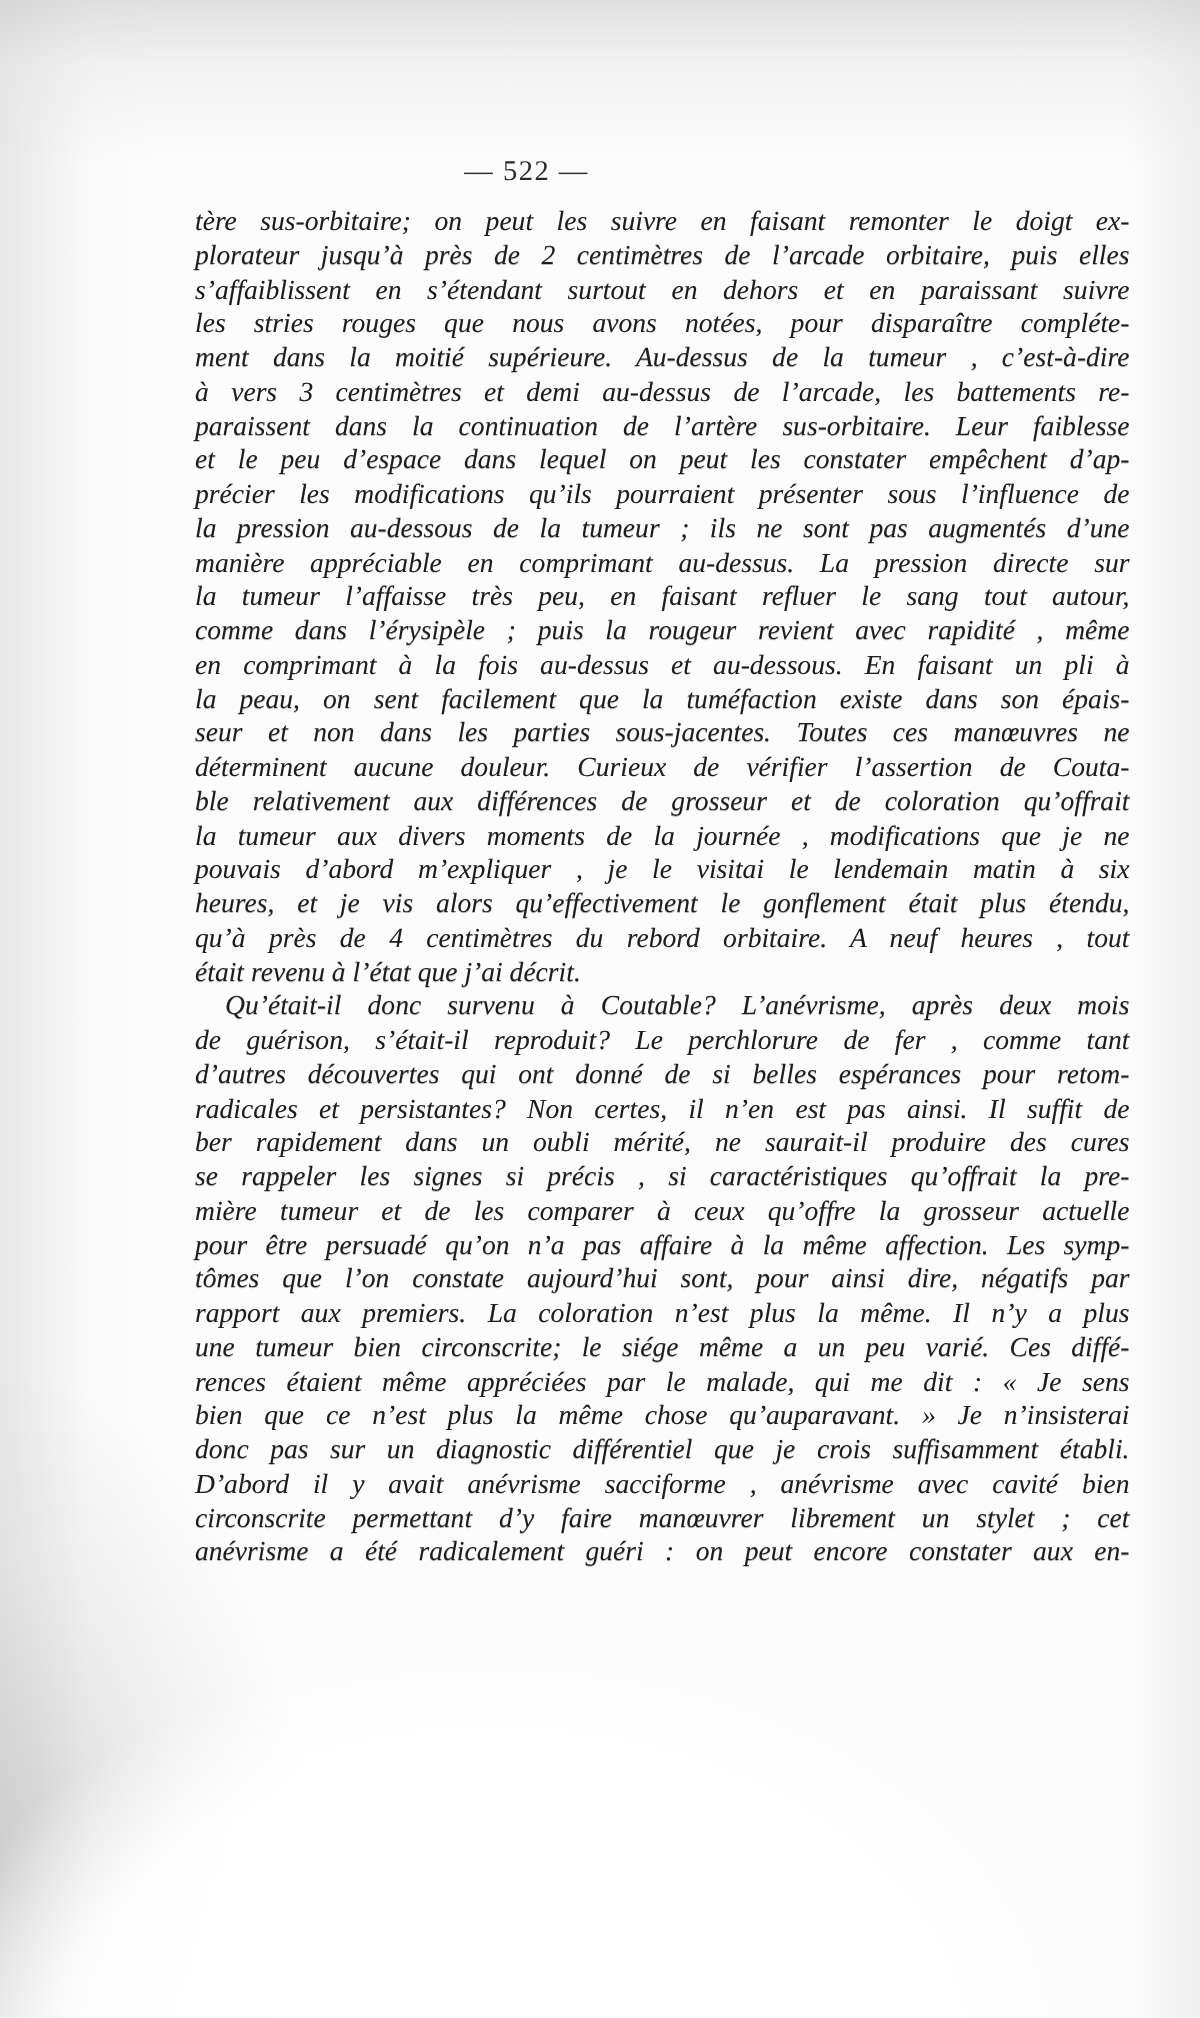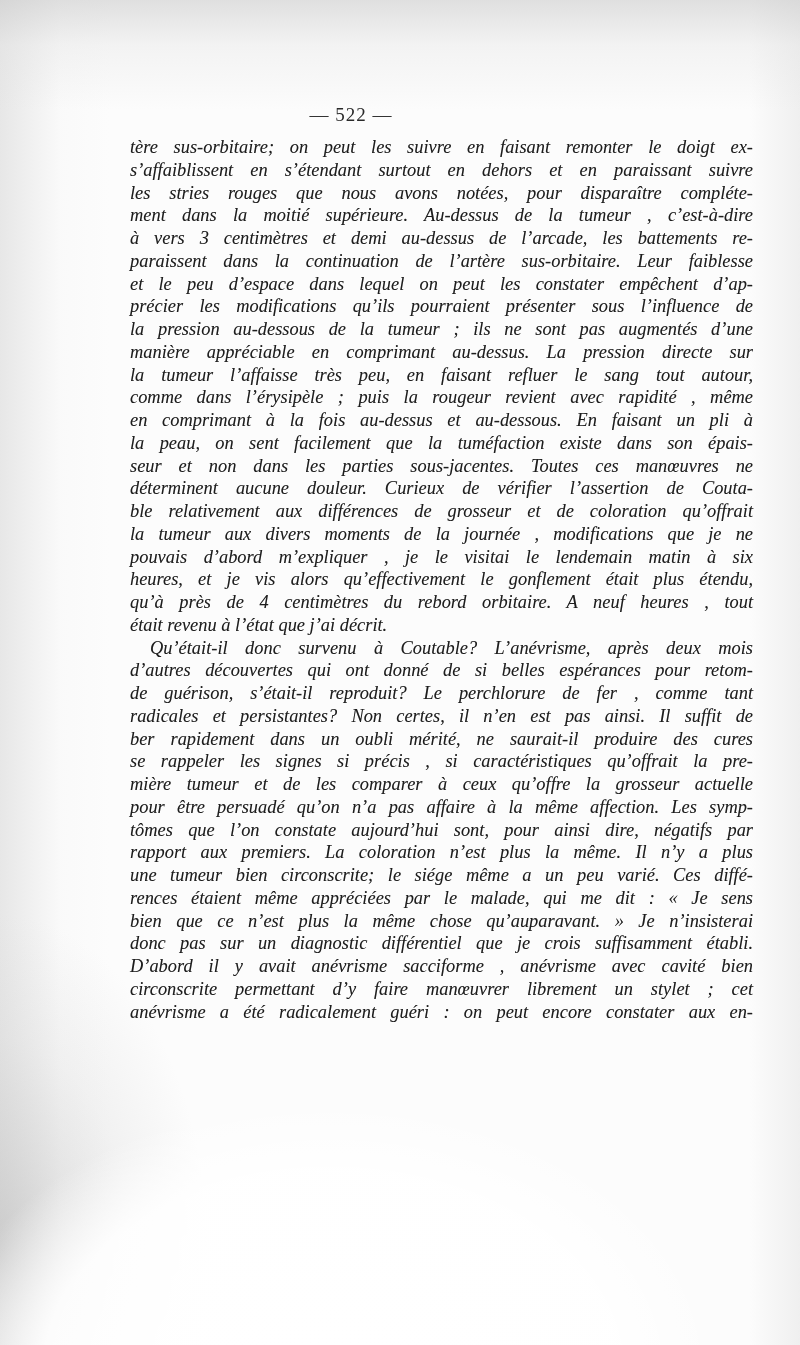--- a/index.html
+++ b/index.html
@@ -66,20 +66,21 @@
 </head>
 <body>
 
 <div class="paper"></div>
 
 <div class="page-number">— 522 —</div>
 
 <div class="text-block">
   <div>
     <span class="line">tère sus-orbitaire; on peut les suivre en faisant remonter le doigt ex-</span>
+    <span class="line">plorateur jusqu’à près de 2 centimètres de l’arcade orbitaire, puis elles</span>
     <span class="line">s’affaiblissent en s’étendant surtout en dehors et en paraissant suivre</span>
     <span class="line">les stries rouges que nous avons notées, pour disparaître compléte-</span>
     <span class="line">ment dans la moitié supérieure. Au-dessus de la tumeur , c’est-à-dire</span>
     <span class="line">à vers 3 centimètres et demi au-dessus de l’arcade, les battements re-</span>
     <span class="line">paraissent dans la continuation de l’artère sus-orbitaire. Leur faiblesse</span>
     <span class="line">et le peu d’espace dans lequel on peut les constater empêchent d’ap-</span>
     <span class="line">précier les modifications qu’ils pourraient présenter sous l’influence de</span>
     <span class="line">la pression au-dessous de la tumeur ; ils ne sont pas augmentés d’une</span>
     <span class="line">manière appréciable en comprimant au-dessus. La pression directe sur</span>
     <span class="line">la tumeur l’affaisse très peu, en faisant refluer le sang tout autour,</span>
@@ -90,22 +91,22 @@
     <span class="line">déterminent aucune douleur. Curieux de vérifier l’assertion de Couta-</span>
     <span class="line">ble relativement aux différences de grosseur et de coloration qu’offrait</span>
     <span class="line">la tumeur aux divers moments de la journée , modifications que je ne</span>
     <span class="line">pouvais d’abord m’expliquer , je le visitai le lendemain matin à six</span>
     <span class="line">heures, et je vis alors qu’effectivement le gonflement était plus étendu,</span>
     <span class="line">qu’à près de 4 centimètres du rebord orbitaire. A neuf heures , tout</span>
     <span class="line last">était revenu à l’état que j’ai décrit.</span>
   </div>
   <div>
     <span class="line indent">Qu’était-il donc survenu à Coutable? L’anévrisme, après deux mois</span>
+    <span class="line">de guérison, s’était-il reproduit? Le perchlorure de fer , comme tant</span>
     <span class="line">d’autres découvertes qui ont donné de si belles espérances pour retom-</span>
-    <span class="line">de guérison, s’était-il reproduit? Le perchlorure de fer , comme tant</span>
     <span class="line">radicales et persistantes? Non certes, il n’en est pas ainsi. Il suffit de</span>
     <span class="line">ber rapidement dans un oubli mérité, ne saurait-il produire des cures</span>
     <span class="line">se rappeler les signes si précis , si caractéristiques qu’offrait la pre-</span>
     <span class="line">mière tumeur et de les comparer à ceux qu’offre la grosseur actuelle</span>
     <span class="line">pour être persuadé qu’on n’a pas affaire à la même affection. Les symp-</span>
     <span class="line">tômes que l’on constate aujourd’hui sont, pour ainsi dire, négatifs par</span>
     <span class="line">rapport aux premiers. La coloration n’est plus la même. Il n’y a plus</span>
     <span class="line">une tumeur bien circonscrite; le siége même a un peu varié. Ces diffé-</span>
     <span class="line">rences étaient même appréciées par le malade, qui me dit : « Je sens</span>
     <span class="line">bien que ce n’est plus la même chose qu’auparavant. » Je n’insisterai</span>

